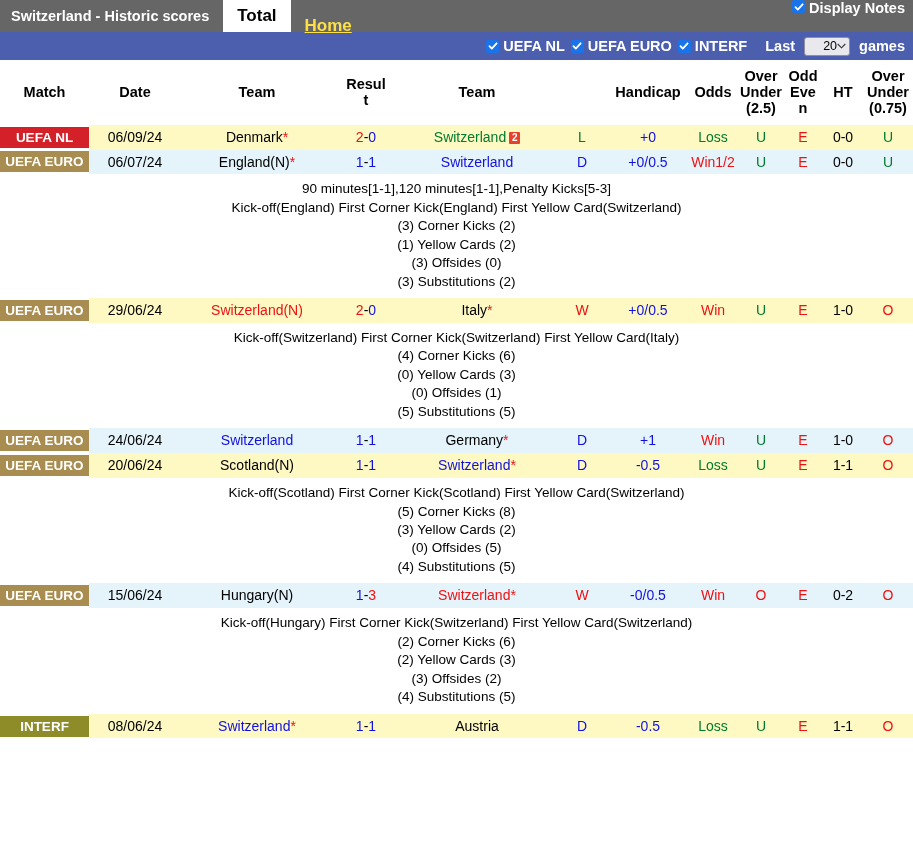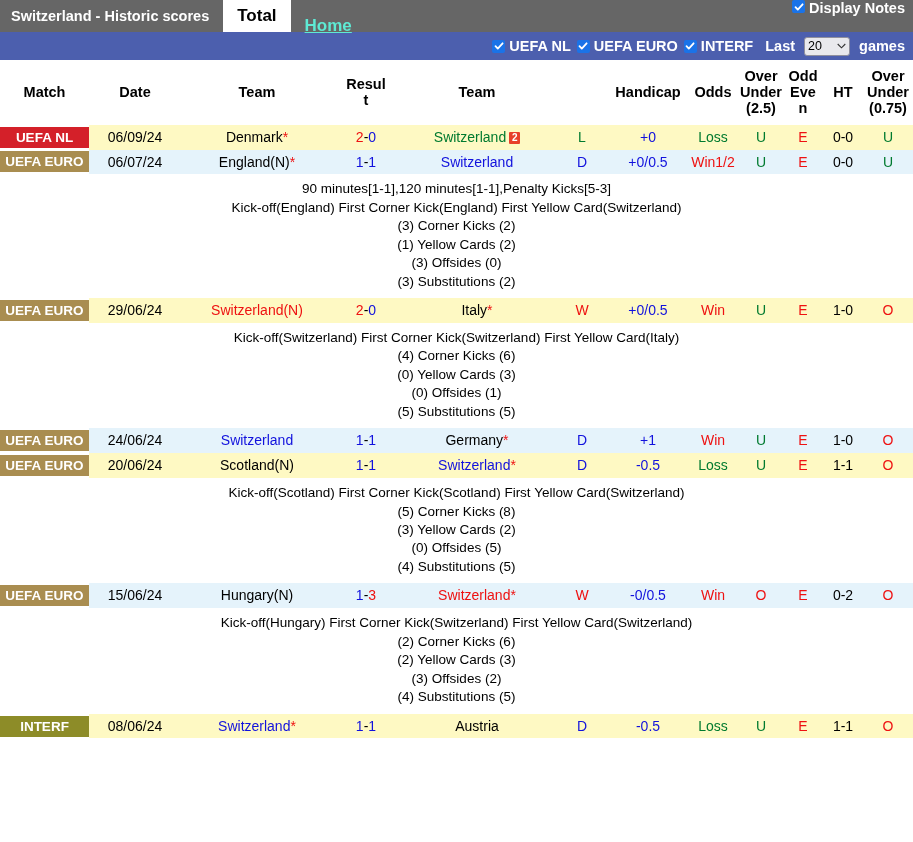--- a/index.html
+++ b/index.html
@@ -18,21 +18,21 @@
   .topbar-title {
     color: #ffffff; font-weight: bold; font-size: 14.5px;
     display: flex; align-items: center; padding: 0 14px 0 11px;
     white-space: nowrap;
   }
   .tab {
     display: flex; align-items: center; justify-content: center;
     padding: 0 14px; font-size: 17px; font-weight: bold; white-space: nowrap;
   }
   .tab.active { background: #ffffff; color: #000000; }
-  .tab.link { color: #5eead4; text-decoration: underline; margin-top: 20px; }
+  .tab.link { color: #fde047; text-decoration: underline; margin-top: 20px; }
   .topbar-right {
     margin-left: auto; display: flex; align-items: flex-start; padding-right: 8px; gap: 4px;
   }
   .chk {
     width: 13px; height: 13px; background: #1a73e8; border-radius: 2px;
     display: inline-flex; align-items: center; justify-content: center;
     flex: 0 0 auto;
   }
   .chk svg { display:block; }
   .topbar-right .lbl { color:#ffffff; font-weight: bold; font-size: 14.5px; }
@@ -43,21 +43,21 @@
     justify-content: flex-end; padding-right: 8px; gap: 6px;
   }
   .filterbar .lbl { color:#ffffff; font-weight: bold; font-size: 14.5px; }
   .filteritem { display:flex; align-items:center; gap:4px; }
   .selectbox {
     background:#e9e9ed; border:1px solid #8f8f9d; border-radius:3px;
     height: 19px; width: 46px; font-size: 12.5px; color:#000;
     display:flex; align-items:center; padding: 0 3px; margin: 0 3px;
     position: relative; font-family: "Liberation Sans", sans-serif;
   }
-  .selectbox .val { flex:1; }
+  .selectbox .val { flex:1;text-align:right; }
   .selectbox .caret { font-size: 9px; color:#333; }
 
   
   table.grid { width: 913px; border-collapse: collapse; table-layout: fixed; }
   table.grid th {
     font-size: 14.5px; font-weight: bold; color:#000;
     padding: 8px 1px; text-align:center; vertical-align: middle;
     background:#ffffff; line-height: 1.12;
   }
   table.grid td {
@@ -129,21 +129,21 @@
       <span class="lbl">UEFA EURO</span>
     </div>
     <div class="filteritem">
       <span class="chk">
         <svg width="10" height="10" viewBox="0 0 10 10">
             <path d="M1.5 5.2 L3.8 7.6 L8.6 2.3" stroke="#fff" stroke-width="1.8" fill="none" stroke-linecap="round" stroke-linejoin="round"></path>
           </svg>
       </span>
       <span class="lbl">INTERF</span>
     </div>
-    <span class="lbl" style="margin-left:6px">Last</span>
+    <span class="lbl" style="margin-left:12px">Last</span>
     <div class="selectbox">
       <span class="val">20</span>
       <span class="caret">
         <svg width="9" height="6" viewBox="0 0 9 6">
             <path d="M0.7 1 L4.5 4.8 L8.3 1" stroke="#333" stroke-width="1.1" fill="none"></path>
           </svg>
       </span>
     </div>
     <span class="lbl">games</span>
   </div>

